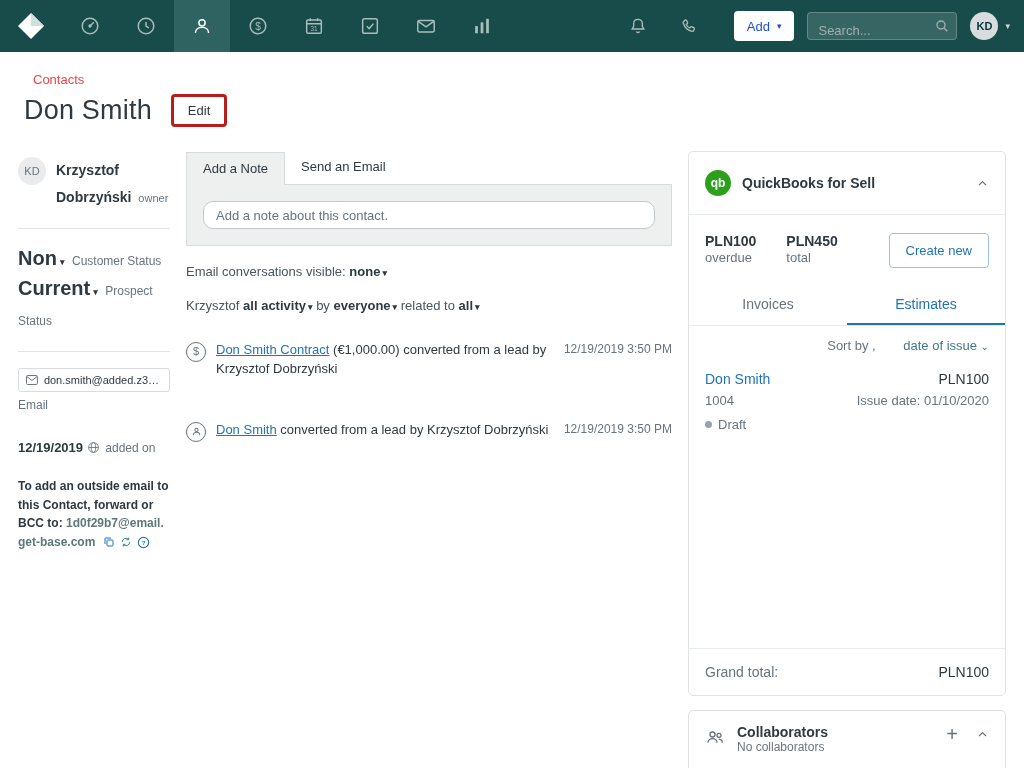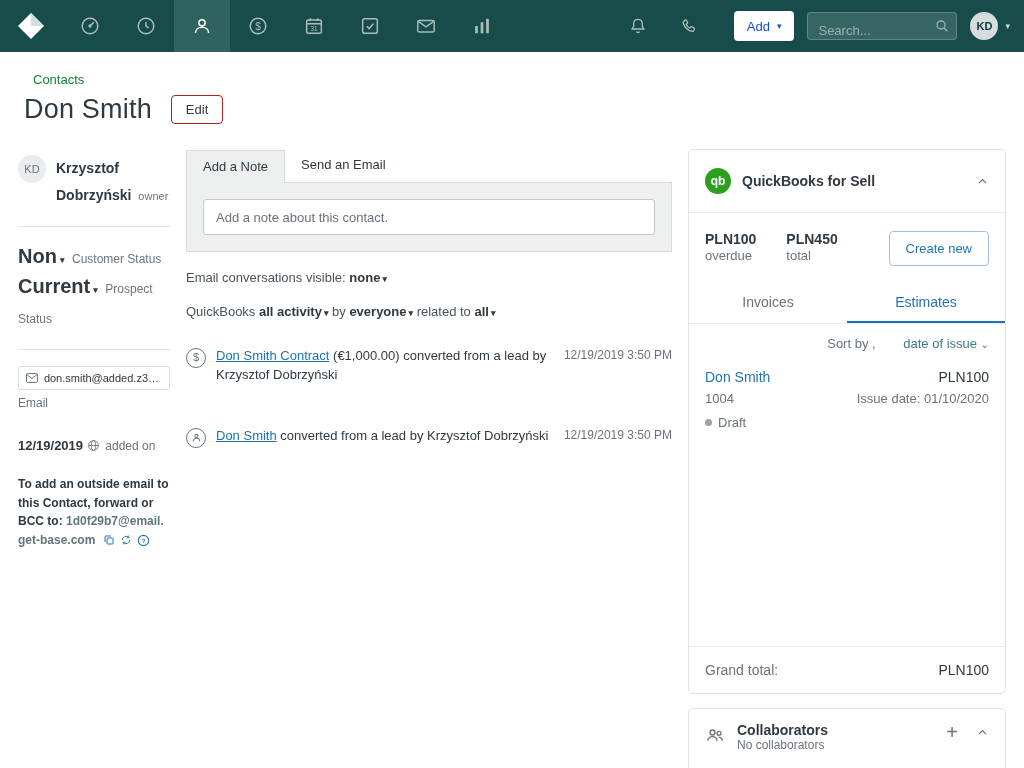--- a/index.html
+++ b/index.html
@@ -24,24 +24,24 @@
     border-radius:4px; color:#fff; font-size:13px; padding:8px 26px 0 10px; outline:none;
     font-family:"Liberation Sans", sans-serif; }
   .search-box input::placeholder { color:#9db1af; }
   .search-box .mag { position:absolute; right:7px; top:6px; color:#9db1af; }
   .nav-avatar { width:28px; height:28px; border-radius:50%; background:#d8dcde; color:#03363d;
     font-size:11px; font-weight:bold; display:flex; align-items:center; justify-content:center; cursor:pointer; }
   .nav-avatar-caret { color:#cfd9d8; margin-left:7px; cursor:pointer; }
 
   
   .page-header { padding-top:18px; }
-  .breadcrumb { display:inline-block; margin-left:33px; color:#15803d; font-size:13px; text-decoration:none; cursor:pointer; }
+  .breadcrumb { display:inline-block; margin-left:33px; color:#ef4444; font-size:13px; text-decoration:none; cursor:pointer; }
   .title-row { display:flex; align-items:center; margin:6px 0 0 24px; }
   .page-title { font-size:27px; font-weight:400; color:#2f3941; letter-spacing:0.2px; }
-  .edit-btn { margin-left:19px; border:1px solid #b91c1c; background:#fff; border-radius:4px;
+  .edit-btn { margin-left:19px; border:3px solid #b91c1c; background:#fff; border-radius:4px;
     padding:6px 14px; font-size:13px; color:#2f3941; cursor:pointer; font-family:"Liberation Sans", sans-serif; }
 
   
   .columns { display:flex; align-items:flex-start; padding:24px 18px 0 18px; }
   .left-col { width:152px; flex-shrink:0; }
   .center-col { flex:1; margin:0 16px; min-width:0; }
   .right-col { width:318px; flex-shrink:0; }
 
   
   .owner { margin-top:6px; font-size:14px; line-height:27px; }
@@ -63,21 +63,21 @@
   .forward-note { margin-top:22px; font-size:12px; line-height:1.55; color:#2f3941;font-weight:bold; }
   .forward-email { color:#5e7779; word-break:break-all; }
   .inline-icons { display:inline-flex; gap:5px; vertical-align:middle; margin-left:4px; }
   .inline-icons span { cursor:pointer; display:inline-flex; }
 
   
   .note-tabs { display:flex; }
   .note-tab { padding:8px 16px 9px 16px; font-size:13px; color:#2f3941; cursor:pointer; }
   .note-tab.active { background:#eef0f0; border:1px solid #d8dcde; border-bottom:none; position:relative; top:1px; z-index:2; }
   .note-panel { background:#eef0f0; border:1px solid #d8dcde; padding:16px; position:relative; z-index:1; }
-  .note-input { width:100%; height:36px; border:1px solid #c2c8cc; border-radius:3px; padding:0 12px;
+  .note-input { width:100%; height:28px; border:1px solid #c2c8cc; border-radius:10px; padding:0 12px;
     font-size:13px; color:#2f3941; outline:none; font-family:"Liberation Sans", sans-serif; }
   .note-input::placeholder { color:#68737d; }
   .vis-row { margin-top:18px; font-size:13px; color:#49545c; }
   .bold-dd { font-weight:bold; color:#2f3941; cursor:pointer; }
   .bold-dd .caret { margin-left:2px; }
   .filter-row { margin-top:19px; font-size:13px; color:#49545c; }
   .activity-list { margin-top:28px; }
   .activity-item { display:flex; gap:10px; margin-bottom:42px; font-size:13px; line-height:1.45; }
   .act-icon { width:20px; height:20px; border:1px solid #68737d; border-radius:50%; color:#68737d;
     display:flex; align-items:center; justify-content:center; font-size:11px; flex-shrink:0; margin-top:1px; }
@@ -295,21 +295,21 @@
     <div class="note-panel">
       <input class="note-input" type="text" placeholder="Add a note about this contact." style="">
     </div>
 
     <div class="vis-row">
       <span>Email conversations visible:</span>
       <span class="bold-dd"><span>none</span><span class="caret">▾</span></span>
     </div>
 
     <div class="filter-row">
-      <span>QuickBooks</span>
+      <span>Krzysztof</span>
       <span class="bold-dd"><span>all activity</span><span class="caret">▾</span></span>
       <span>by</span>
       <span class="bold-dd"><span>everyone</span><span class="caret">▾</span></span>
       <span>related to</span>
       <span class="bold-dd"><span>all</span><span class="caret">▾</span></span>
     </div>
 
     <div class="activity-list">
       <div class="activity-item">
         <div class="act-icon">$</div>

